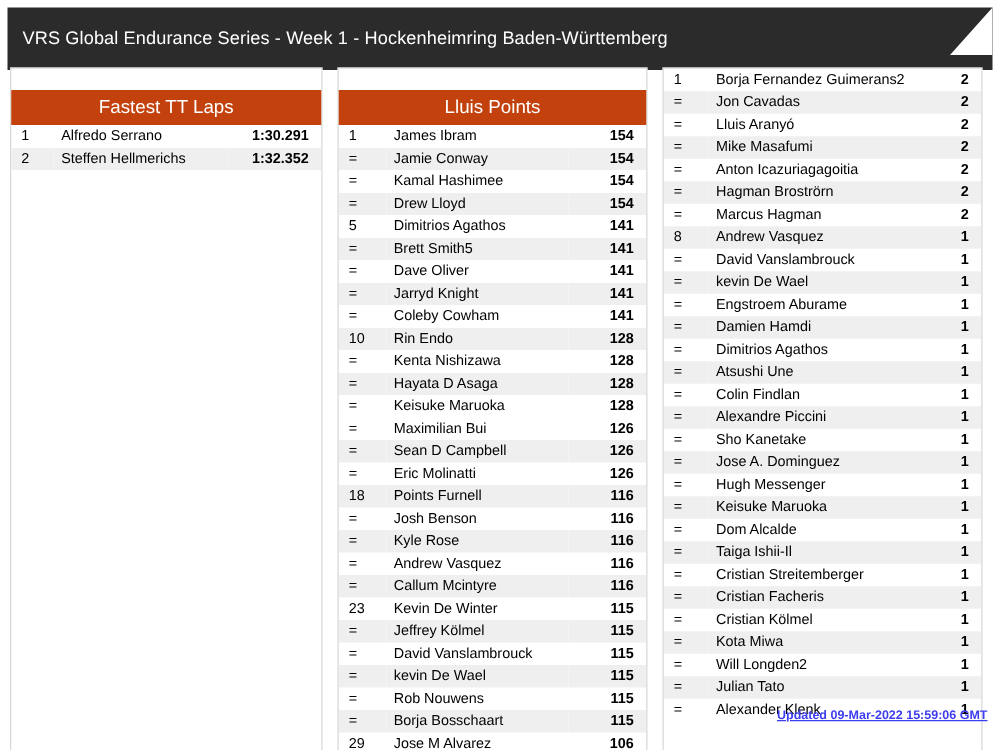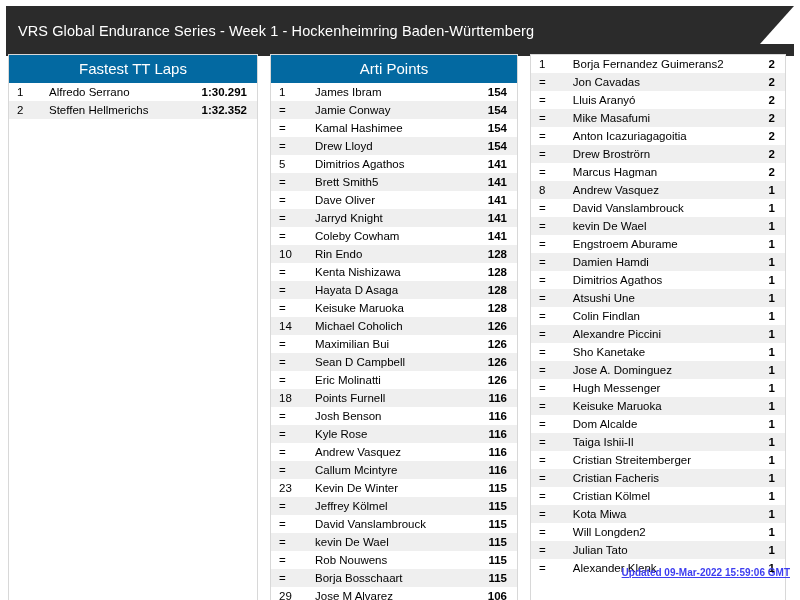--- a/index.html
+++ b/index.html
@@ -71,26 +71,27 @@
   .panel {
     border: 1px solid #d8d8d8;
     background: #ffffff;
     box-sizing: border-box;
   }
   .panel.col-tt { width: 250px; }
   .panel.col-points { width: 248px; }
   .panel.col-races { width: 256px; }
 
   .panel-title {
-    background: #0369a1;
+    background: #c2410c;
     color: #ffffff;
     text-align: center;
     font-size: 15px;
     padding: 5px 0 6px 0;
     font-weight: normal;
+    margin-top: 17px;
   }
 
   table.grid {
     width: 100%;
     border-collapse: collapse;
     font-size: 11.5px;
   }
   table.grid td {
     padding: 2px 4px;
     line-height: 14px;
@@ -155,21 +156,21 @@
           <tr class="alt">
             <td class="c-pos">2</td>
             <td class="c-name">Steffen Hellmerichs</td>
             <td class="c-val">1:32.352</td>
           </tr>
         </tbody>
       </table>
     </div>
 
     <div class="panel col-points">
-      <div class="panel-title">Arti Points</div>
+      <div class="panel-title">Lluis Points</div>
       <table class="grid">
         <tbody>
           <tr>
             <td class="c-pos">1</td>
             <td class="c-name">James Ibram</td>
             <td class="c-val">154</td>
           </tr>
           <tr class="alt">
             <td class="c-pos">=</td>
             <td class="c-name">Jamie Conway</td>
@@ -223,25 +224,20 @@
           <tr class="alt">
             <td class="c-pos">=</td>
             <td class="c-name">Hayata D Asaga</td>
             <td class="c-val">128</td>
           </tr>
           <tr>
             <td class="c-pos">=</td>
             <td class="c-name">Keisuke Maruoka</td>
             <td class="c-val">128</td>
           </tr>
-          <tr class="alt">
-            <td class="c-pos">14</td>
-            <td class="c-name">Michael Coholich</td>
-            <td class="c-val">126</td>
-          </tr>
           <tr>
             <td class="c-pos">=</td>
             <td class="c-name">Maximilian Bui</td>
             <td class="c-val">126</td>
           </tr>
           <tr class="alt">
             <td class="c-pos">=</td>
             <td class="c-name">Sean D Campbell</td>
             <td class="c-val">126</td>
           </tr>
@@ -338,21 +334,21 @@
             <td class="c-name">Mike Masafumi</td>
             <td class="c-val">2</td>
           </tr>
           <tr>
             <td class="c-pos">=</td>
             <td class="c-name">Anton Icazuriagagoitia</td>
             <td class="c-val">2</td>
           </tr>
           <tr class="alt">
             <td class="c-pos">=</td>
-            <td class="c-name">Drew Broströrn</td>
+            <td class="c-name">Hagman Broströrn</td>
             <td class="c-val">2</td>
           </tr>
           <tr>
             <td class="c-pos">=</td>
             <td class="c-name">Marcus Hagman</td>
             <td class="c-val">2</td>
           </tr>
           <tr class="alt">
             <td class="c-pos">8</td>
             <td class="c-name">Andrew Vasquez</td>

